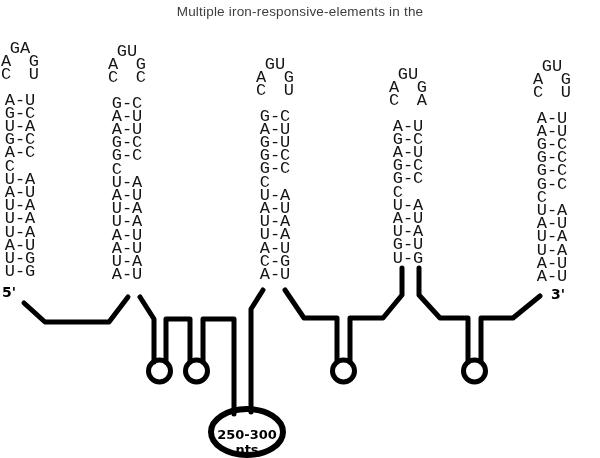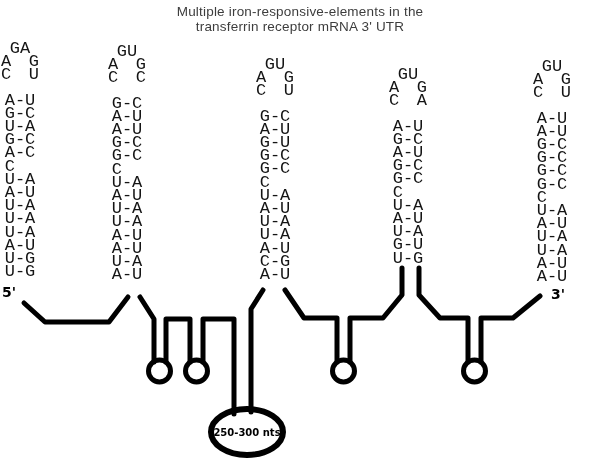--- a/index.html
+++ b/index.html
@@ -17,31 +17,30 @@
           color:#141414; }
   .loop-top { width:38px; text-align:center; }
   .loop-row { display:flex; justify-content:space-between; width:38px; }
   .loop-block { margin-bottom:12px; }
   .pair-row { width:3ch; margin:0 auto; text-align:left; white-space:pre; }
   .hid { visibility:hidden; }
 
   .end-label { position:absolute; font-size:14px; font-weight:bold; color:#000;
                font-family:"DejaVu Sans", sans-serif; }
   .bigloop-label { position:absolute; left:211px; top:427px; width:72px; text-align:center;
-                   font-size:10px; font-weight:bold; color:#000;
+                   font-size:13px; font-weight:bold; color:#000;
                    font-family:"DejaVu Sans", sans-serif; }
 </style>
 </head>
 <body>
 
 <div class="stage">
 
   <div class="title">
     <div>Multiple iron-responsive-elements in the</div>
-    <div>transferrin receptor mRNA 3' UTR</div>
   </div>
 
   <svg class="backbone" width="600" height="458" viewBox="0 0 600 458">
     <g fill="none" stroke="#000000" stroke-width="5" stroke-linejoin="round" stroke-linecap="round">
       <path d="M 24 303 L 45 322 L 109 322 L 128 297"></path>
       <path d="M 140 297 L 154 319 L 154 362"></path>
       <circle cx="159.5" cy="371" r="11"></circle>
       <path d="M 166 362 L 166 319 L 190 319 L 190 362"></path>
       <circle cx="196.5" cy="371" r="11"></circle>
       <path d="M 203 362 L 203 319 L 234 319 L 234 414"></path>

